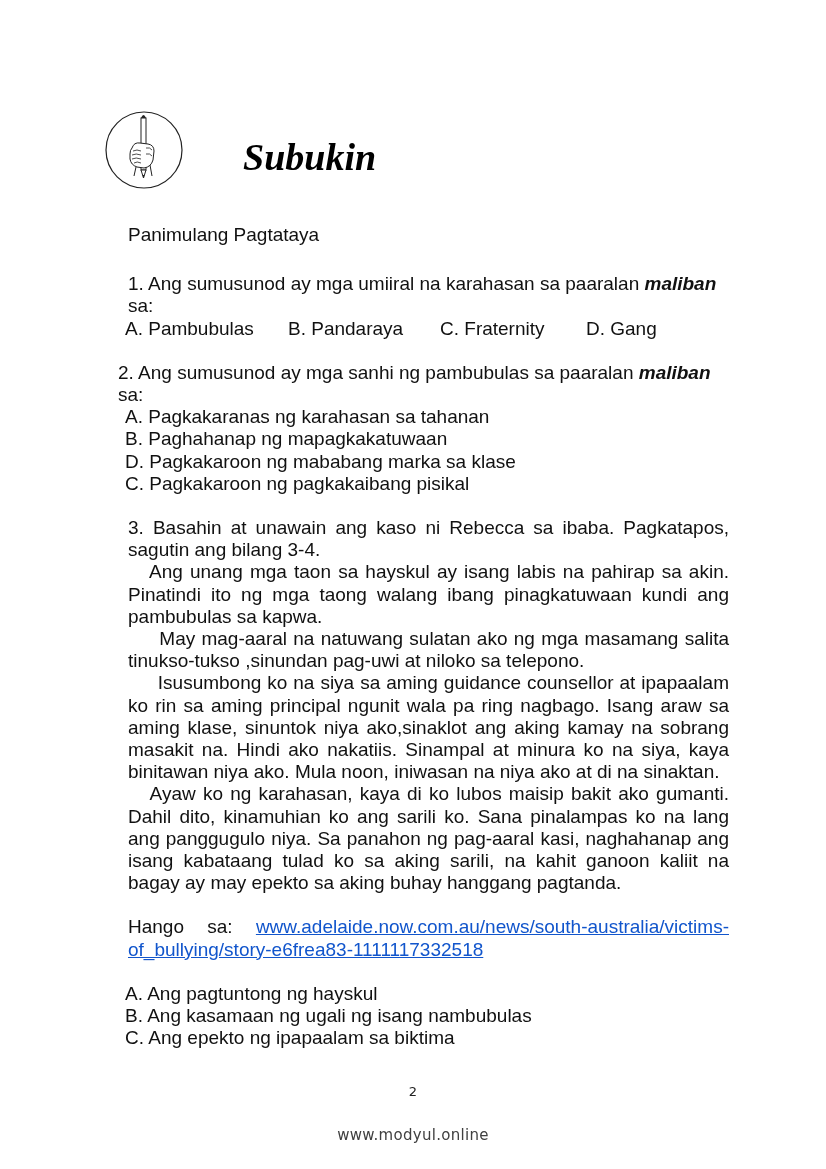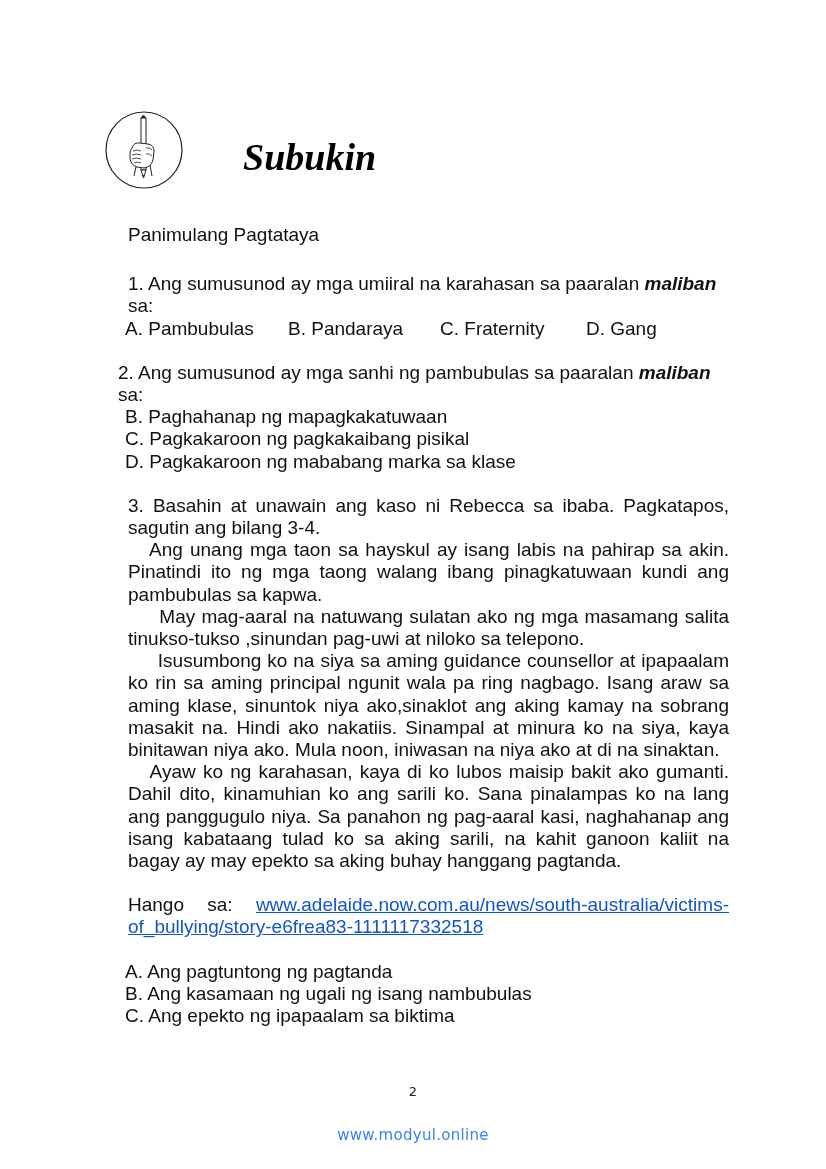--- a/index.html
+++ b/index.html
@@ -93,21 +93,21 @@
       color: #222;
     }
     .watermark {
       position: absolute;
       left: 0;
       width: 826px;
       top: 1126px;
       text-align: center;
       font-family: "DejaVu Sans", sans-serif;
       font-size: 15px;
-      color: #3b82f6;
+      color: #404040;
       letter-spacing: 0.3px;
     }
     .opt-line { margin: 0; }
   </style>
 </head>
 <body>
 
 <div class="header">
   <svg class="icon-circle" viewBox="0 0 80 80">
     <circle cx="40" cy="40" r="38" fill="#fff" stroke="#222" stroke-width="1.2"></circle>
@@ -142,23 +142,24 @@
       <span>D. Gang</span>
     </div>
   </div>
 
   <div class="para-gap" style="height:22px"></div>
 
   <div>
     <p class="question" style="margin-left:-10px">
       <span>2. Ang sumusunod ay mga sanhi ng pambubulas sa paaralan </span><b><i>maliban</i></b><span> sa:</span>
     </p>
+    <p class="opt-line" style="padding-left: 0px; margin-left: -3px;">A. Pagkakaranas ng karahasan sa tahanan</p>
     <p class="opt-line" style="padding-left: 0px; margin-left: -3px;">B. Paghahanap ng mapagkakatuwaan</p>
+    <p class="opt-line" style="padding-left: 0px; margin-left: -3px;">D. Pagkakaroon ng mababang marka sa klase</p>
     <p class="opt-line" style="padding-left: 0px; margin-left: -3px;">C. Pagkakaroon ng pagkakaibang pisikal</p>
-    <p class="opt-line" style="padding-left: 0px; margin-left: -3px;">D. Pagkakaroon ng mababang marka sa klase</p>
   </div>
 
   <div class="para-gap" style="height:22px"></div>
 
   <p class="justify">3. Basahin at unawain ang kaso ni Rebecca sa ibaba. Pagkatapos, sagutin ang bilang 3-4.</p>
 
   <div class="story">
     <p class="p1">Ang unang mga taon sa hayskul ay isang labis na pahirap sa akin. Pinatindi ito ng mga taong walang ibang pinagkatuwaan kundi ang pambubulas sa kapwa.</p>
     <p class="p2">&nbsp;&nbsp;&nbsp;&nbsp;&nbsp;May mag-aaral na natuwang sulatan ako ng mga masamang salita tinukso-tukso ,sinundan pag-uwi at niloko sa telepono.</p>
     <p class="p3">&nbsp;&nbsp;&nbsp;&nbsp;&nbsp;Isusumbong ko na siya sa aming guidance counsellor at ipapaalam ko rin sa aming principal ngunit wala pa ring nagbago. Isang araw sa aming klase, sinuntok niya ako,sinaklot ang aking kamay na sobrang masakit na. Hindi ako nakatiis. Sinampal at minura ko na siya, kaya binitawan niya ako. Mula noon, iniwasan na niya ako at di na sinaktan.</p>
@@ -167,20 +168,20 @@
 
   <div class="para-gap" style="height:22px"></div>
 
   <p class="source-line">
     <span>Hango sa: </span><a class="source-link">www.adelaide.now.com.au/news/south-australia/victims-of_bullying/story-e6frea83-1111117332518</a>
   </p>
 
   <div class="para-gap" style="height:22px"></div>
 
   <div>
-    <p class="opt-line" style="padding-left: 0px; margin-left: -3px;">A. Ang pagtuntong ng pagtanda</p>
+    <p class="opt-line" style="padding-left: 0px; margin-left: -3px;">A. Ang pagtuntong ng hayskul</p>
     <p class="opt-line" style="margin-left: -3px; padding-left: 0px;">B. Ang kasamaan ng ugali ng isang nambubulas</p>
     <p class="opt-line" style="padding-left: 0px; margin-left: -3px;">C. Ang epekto ng ipapaalam sa biktima</p>
   </div>
 </div>
 
 <div class="page-number">2</div>
 <div class="watermark">www.modyul.online</div>
 
 </body></html>

